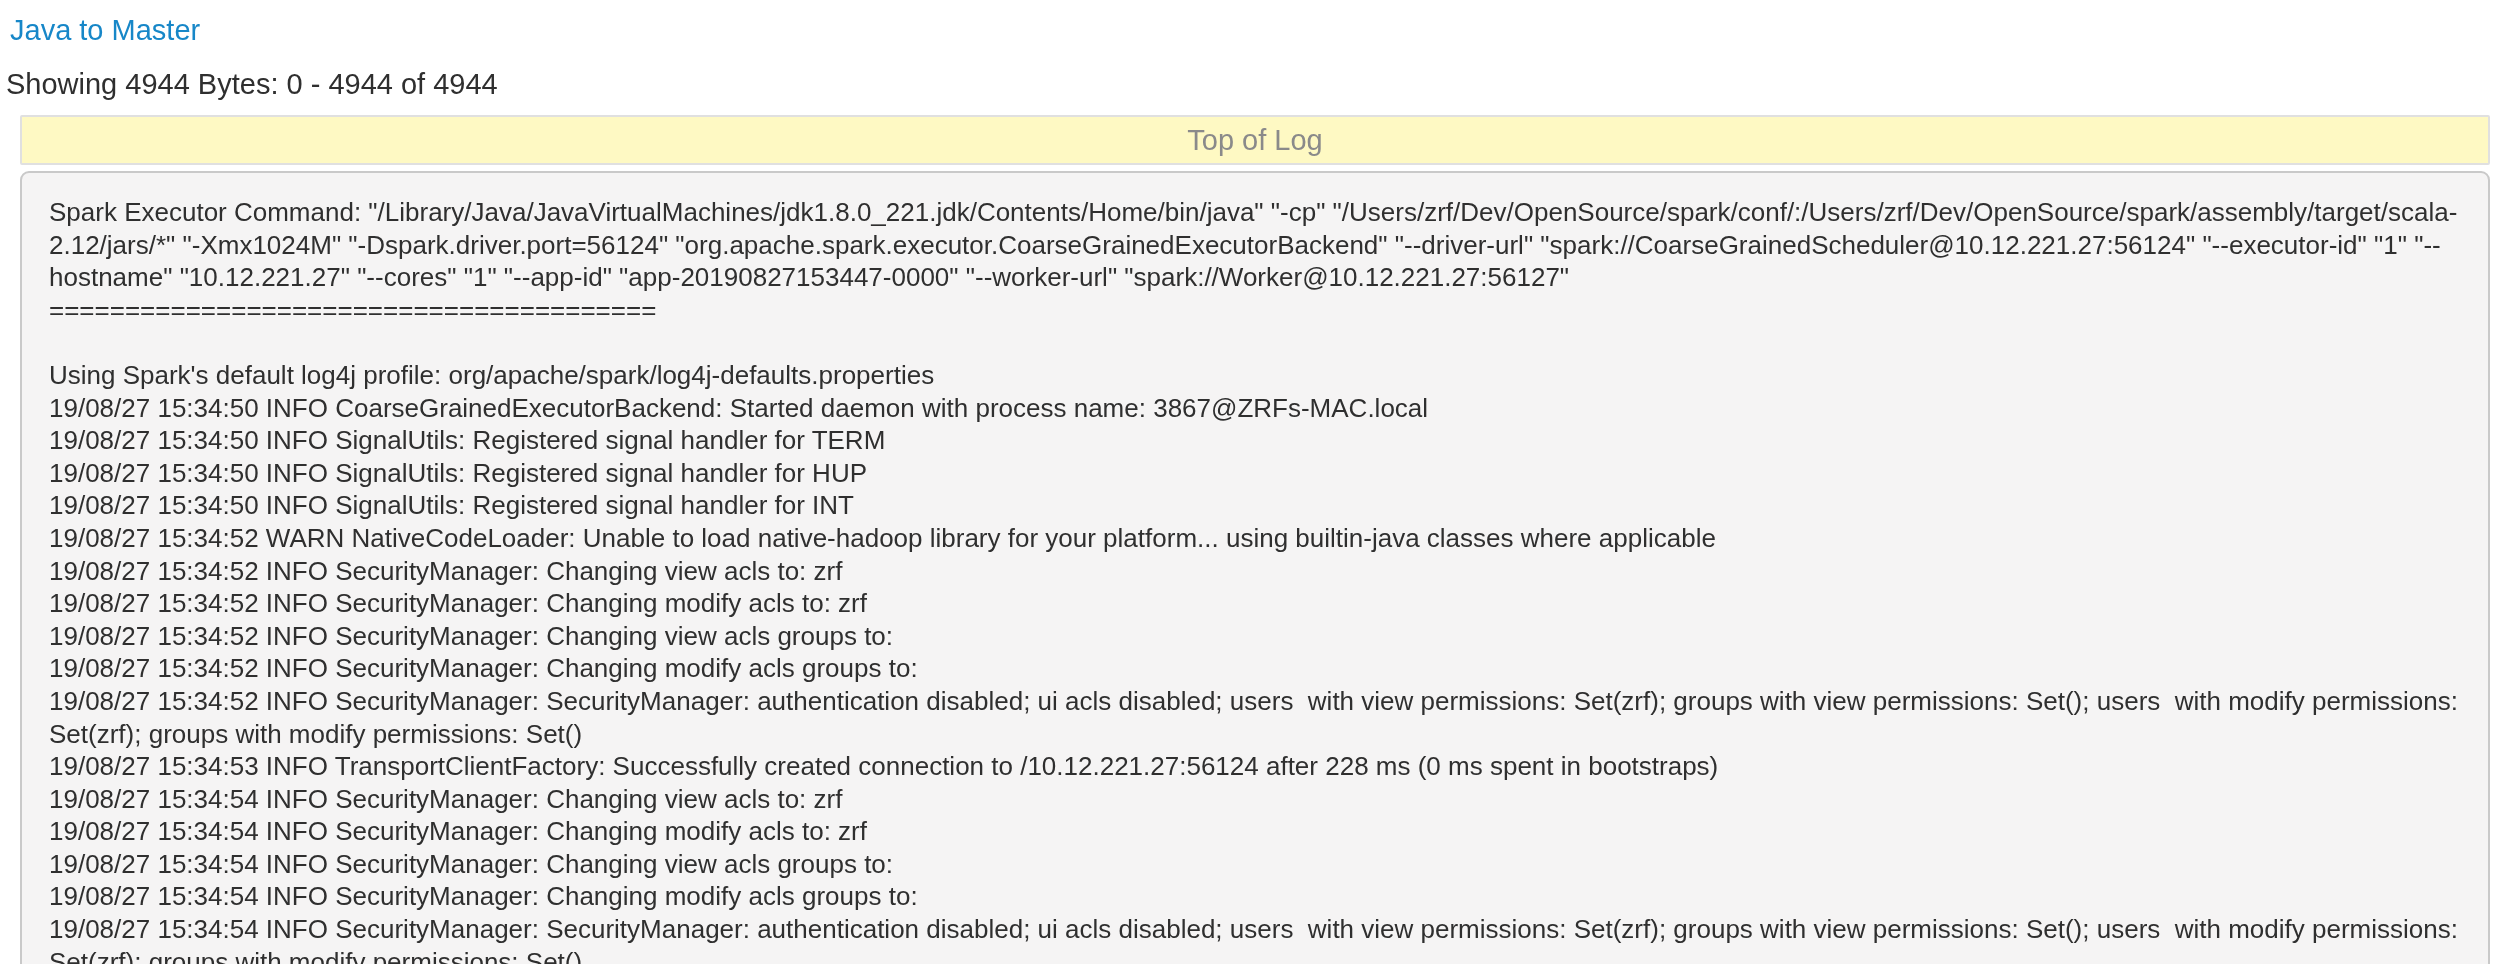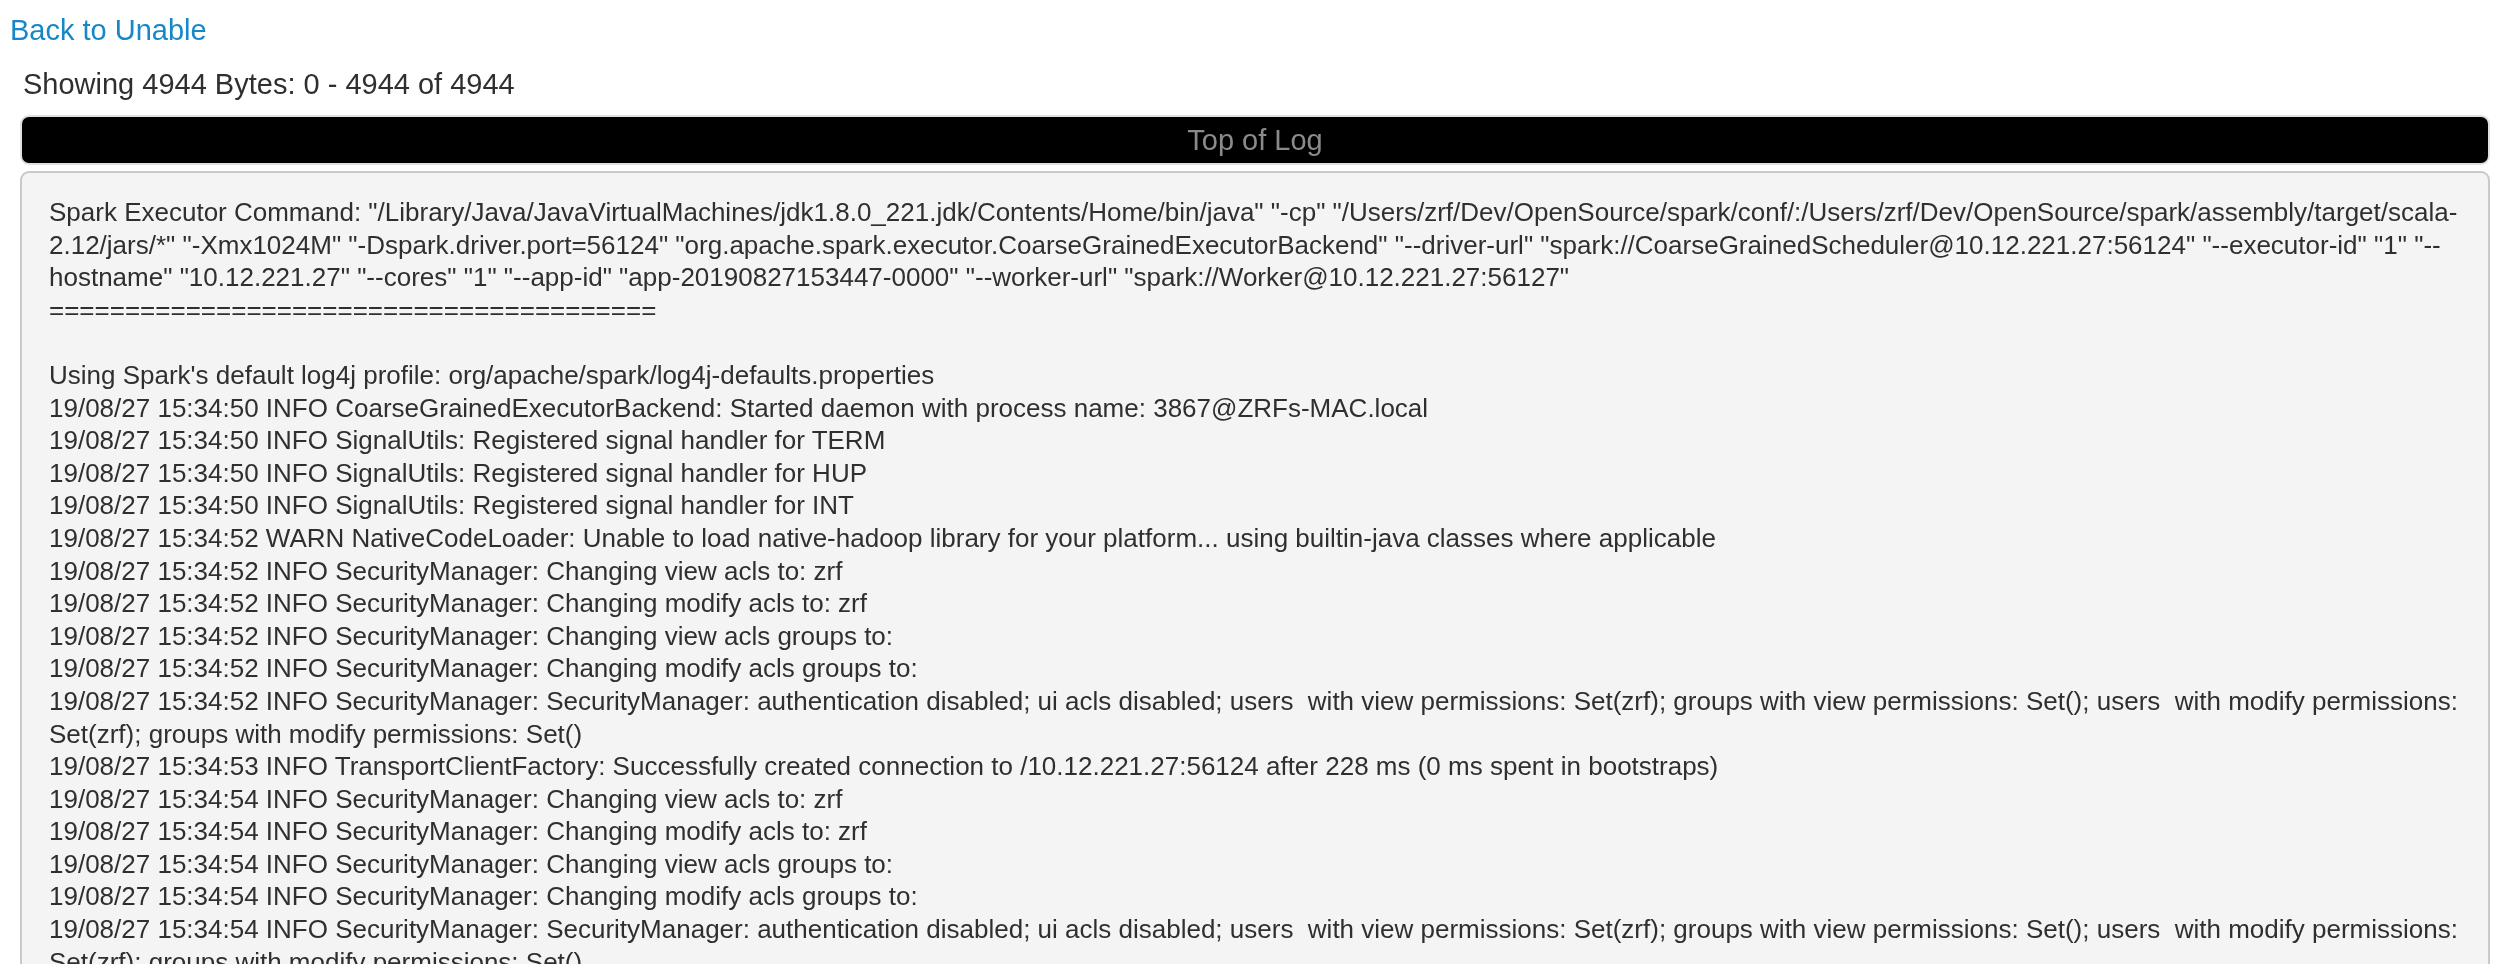--- a/index.html
+++ b/index.html
@@ -23,31 +23,31 @@
   }
   .back-link {
     font-size: 29px;
     line-height: 33px;
     color: #1787c8;
     text-decoration: none;
     cursor: pointer;
   }
   .byte-range {
     margin: 21px 0 0 0;
-    padding-left: 23px;
+    padding-left: 6px;
     font-size: 29px;
     line-height: 33px;
     color: #2f2f2f;
   }
   .log-banner {
     margin: 14px 20px 0 20px;
     height: 50px;
-    background: #000000;
+    background: #fef9c3;
     border: 2px solid #e0e0e0;
-    border-radius: 9px;
+    border-radius: 2px;
     text-align: center;
     font-size: 29px;
     line-height: 46px;
     color: #8a8a8a;
   }
   .log-box {
     margin: 6px 20px 0 20px;
     height: 840px;
     background: #f5f4f4;
     border: 2px solid #c9c9c9;
@@ -64,21 +64,21 @@
     white-space: pre-wrap;
     overflow-wrap: break-word;
   }
 </style>
 </head>
 <body>
 
 <div class="page">
 
   <div class="back-link-row">
-    <a href="#" class="back-link">Back to Unable</a>
+    <a href="#" class="back-link">Java to Master</a>
   </div>
 
   <div class="byte-range">Showing 4944 Bytes: 0 - 4944 of 4944</div>
 
   <div class="log-banner">Top of Log</div>
 
   <div class="log-box">
     <pre class="log-pre">Spark Executor Command: "/Library/Java/JavaVirtualMachines/jdk1.8.0_221.jdk/Contents/Home/bin/java" "-cp" "/Users/zrf/Dev/OpenSource/spark/conf/:/Users/zrf/Dev/OpenSource/spark/assembly/target/scala-2.12/jars/*" "-Xmx1024M" "-Dspark.driver.port=56124" "org.apache.spark.executor.CoarseGrainedExecutorBackend" "--driver-url" "spark://CoarseGrainedScheduler@10.12.221.27:56124" "--executor-id" "1" "--hostname" "10.12.221.27" "--cores" "1" "--app-id" "app-20190827153447-0000" "--worker-url" "spark://Worker@10.12.221.27:56127"
 ========================================
 

